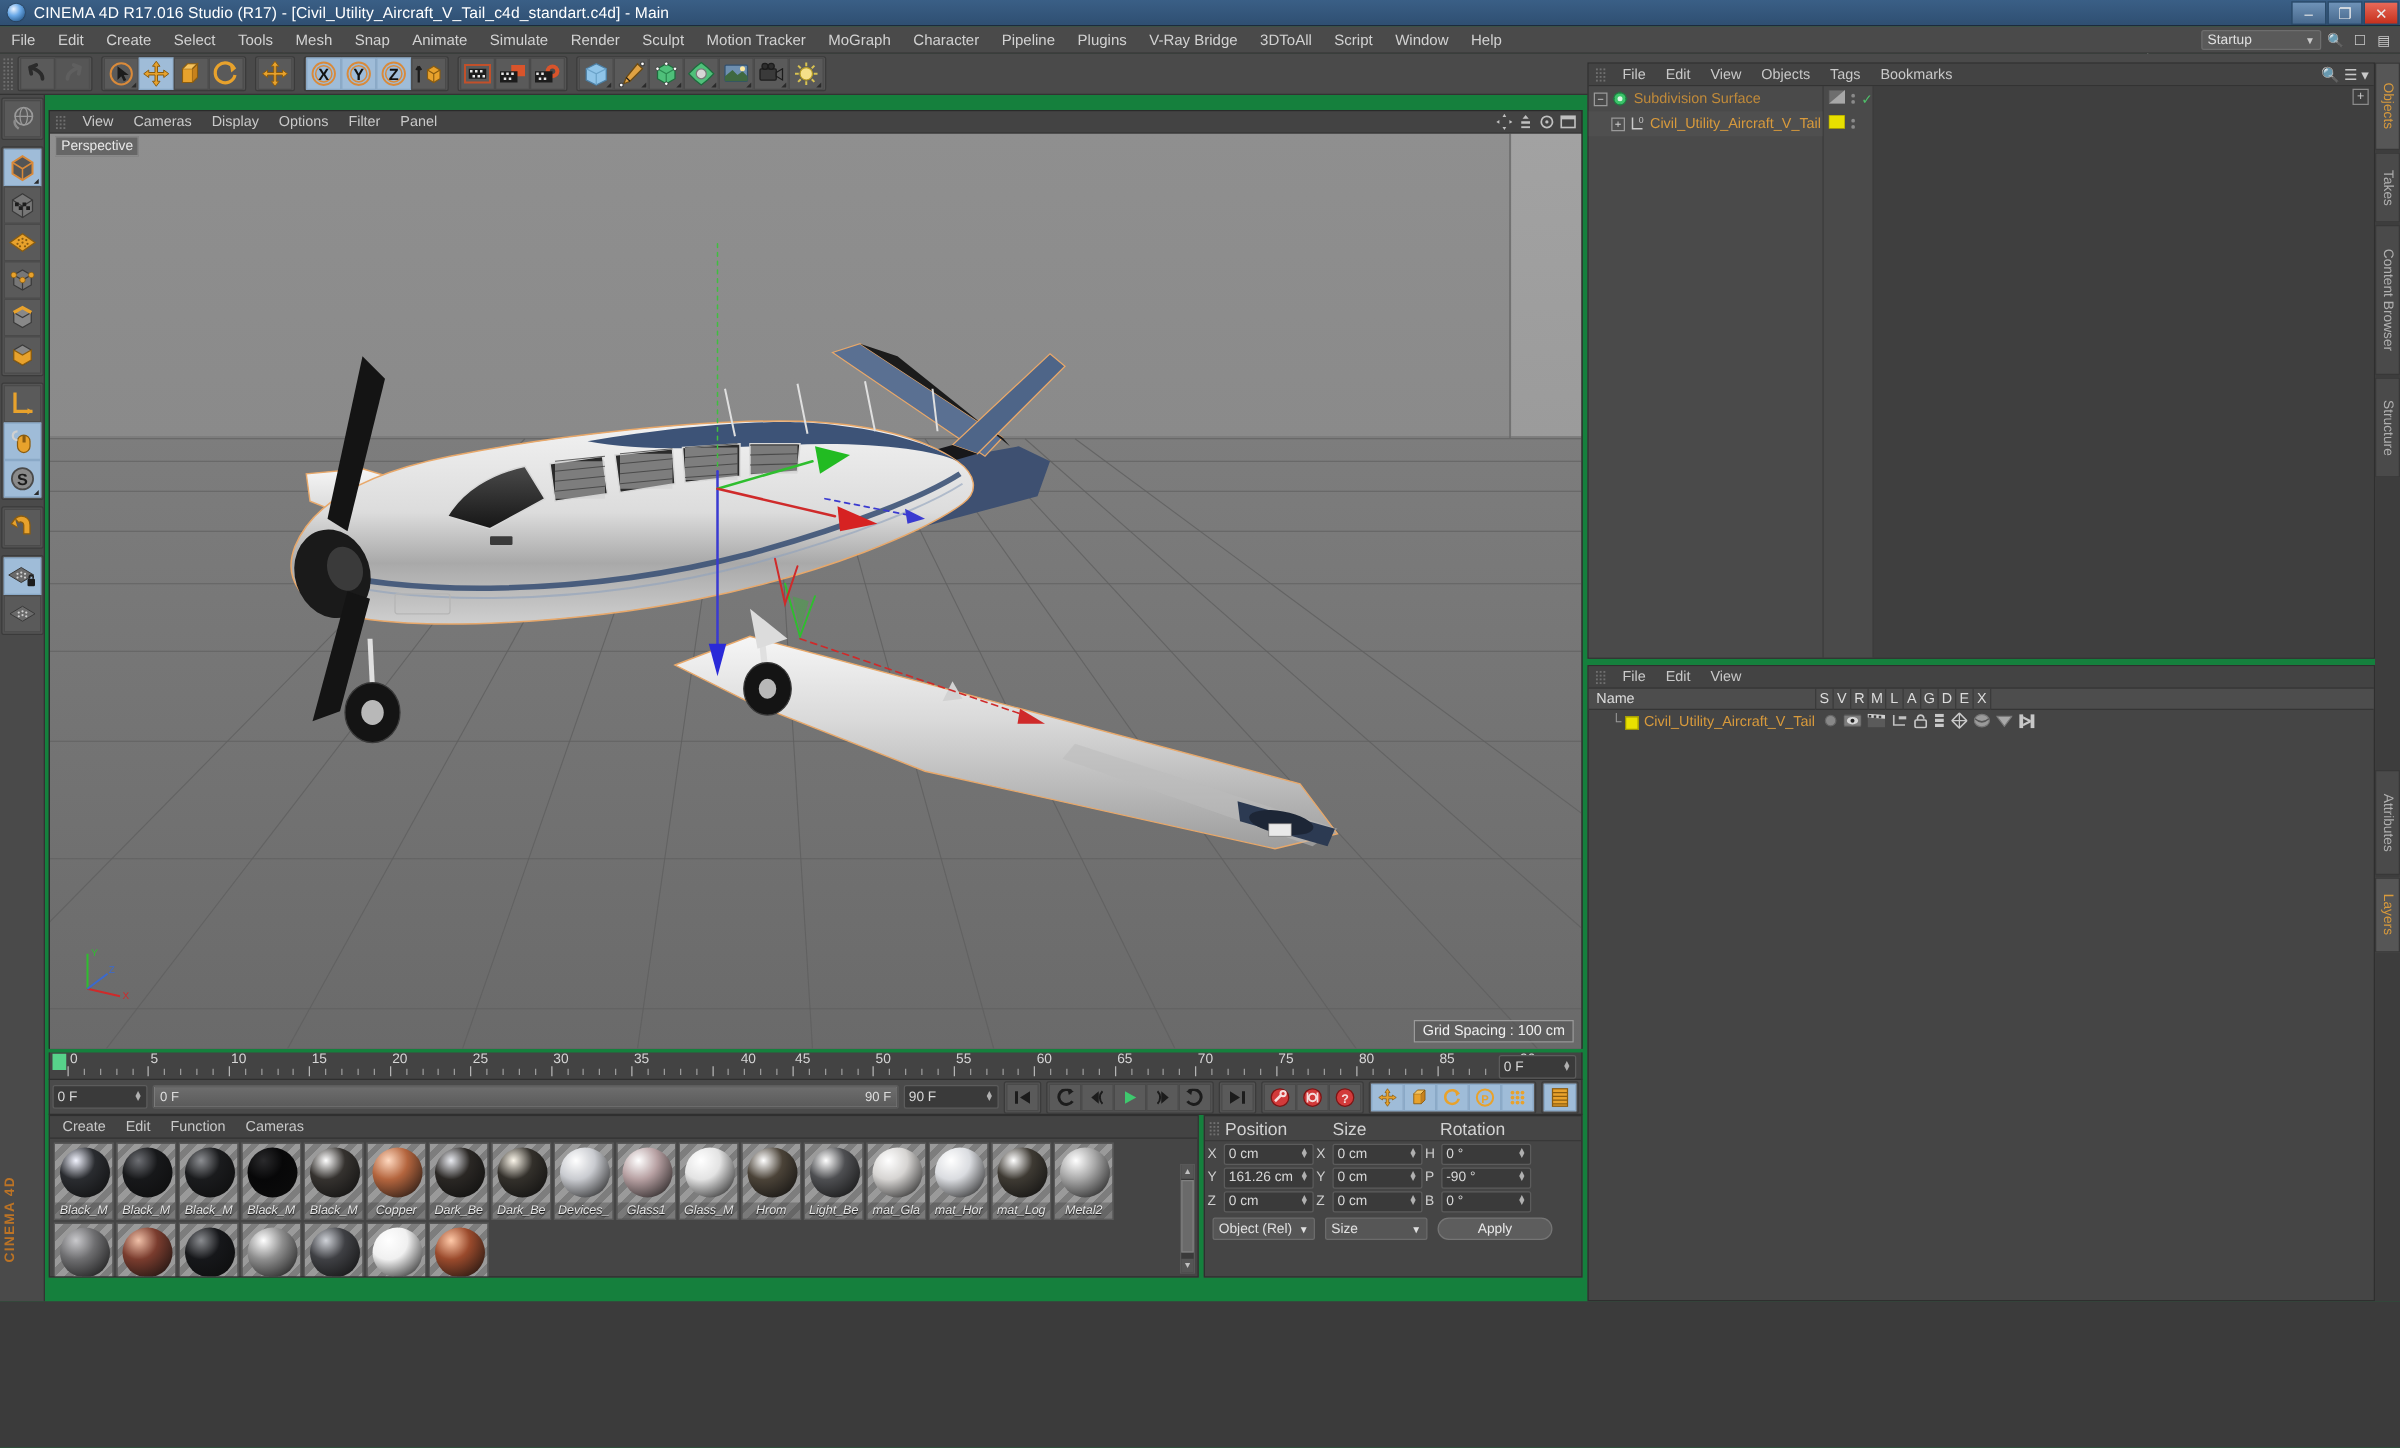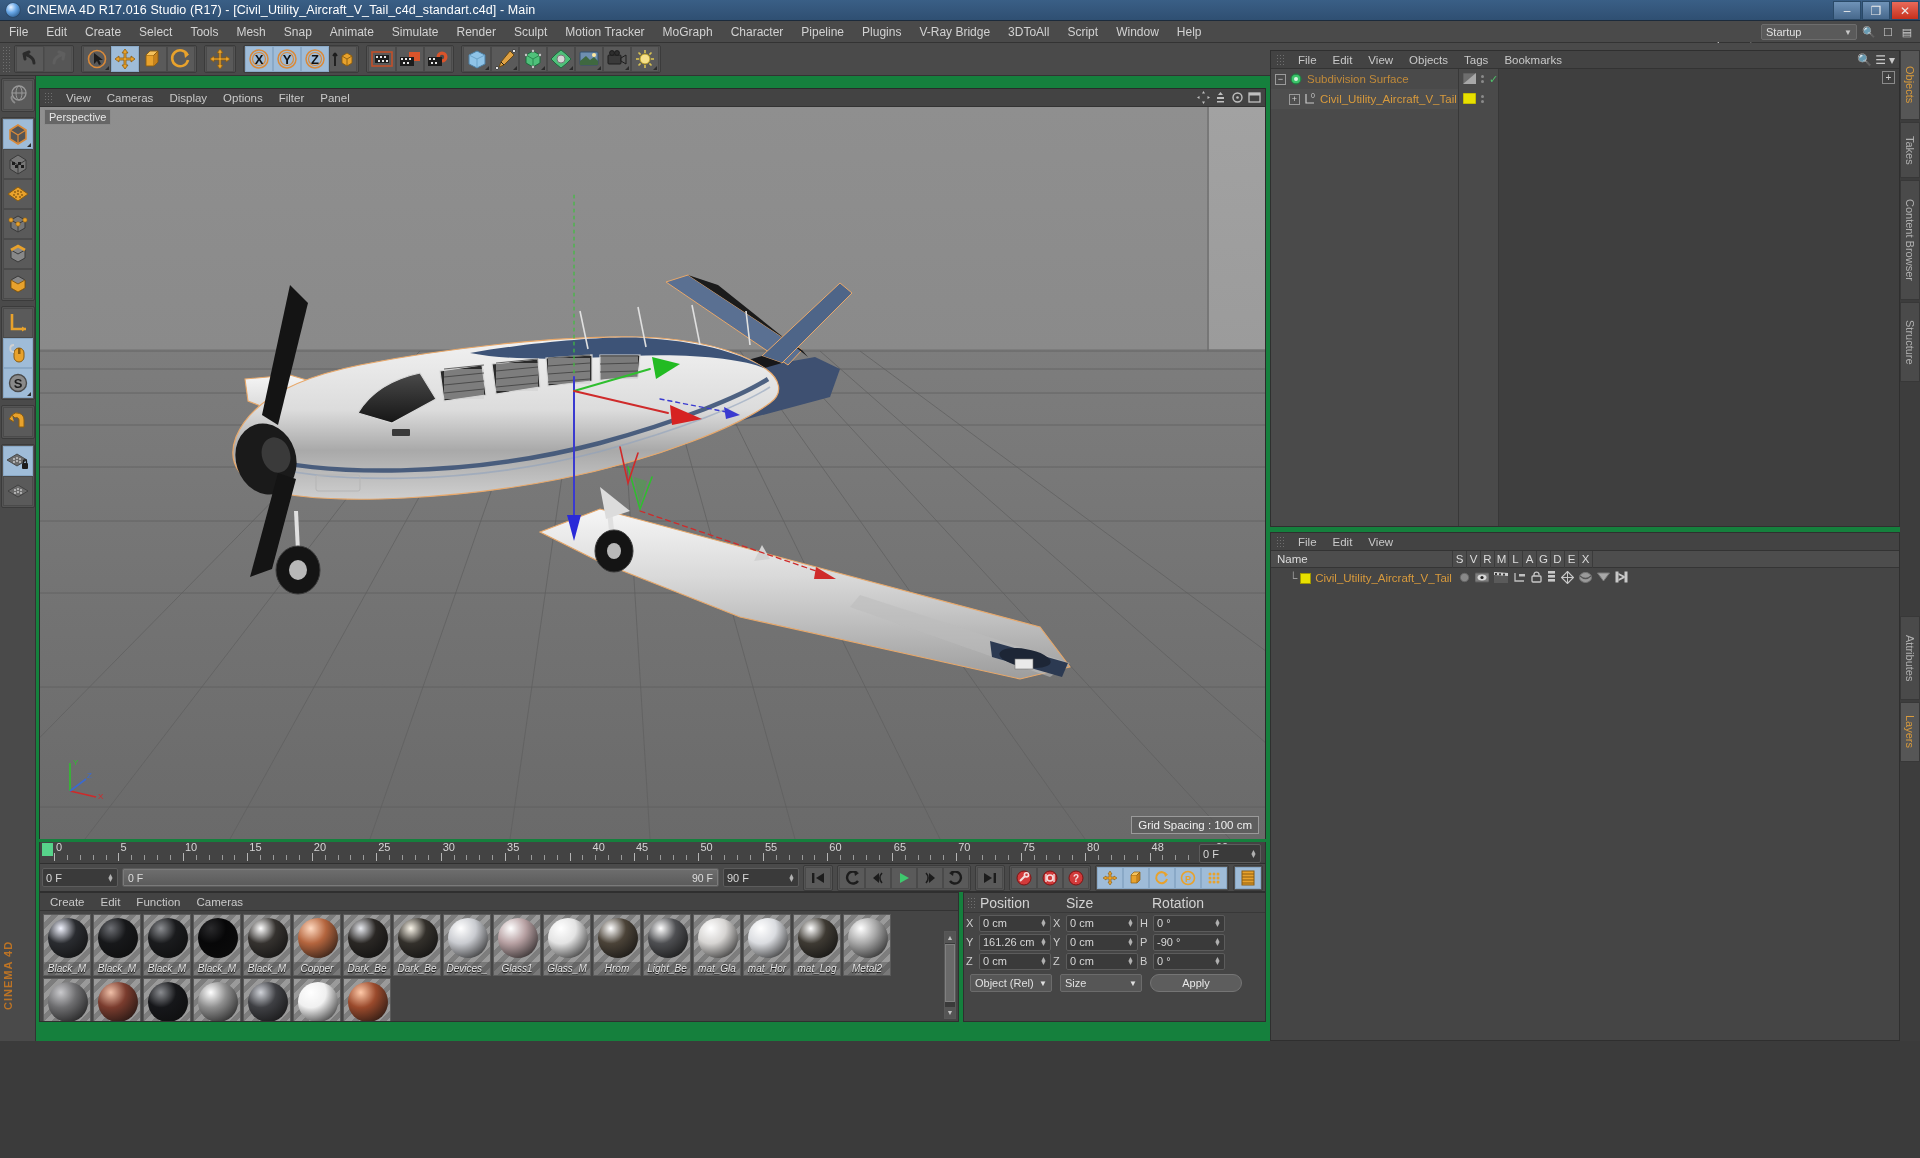--- a/index.html
+++ b/index.html
@@ -995,21 +995,21 @@
           <div class="tl-num" style="left: 465.111px;">35</div>
           <div class="tl-num" style="left: 529.556px; margin-left: 21px;">40</div>
           <div class="tl-num" style="left: 594px;">45</div>
           <div class="tl-num" style="left: 658.444px;">50</div>
           <div class="tl-num" style="left: 722.889px;">55</div>
           <div class="tl-num" style="left: 787.333px;">60</div>
           <div class="tl-num" style="left: 851.778px;">65</div>
           <div class="tl-num" style="left: 916.222px;">70</div>
           <div class="tl-num" style="left: 980.667px;">75</div>
           <div class="tl-num" style="left: 1045.11px;">80</div>
-          <div class="tl-num" style="left: 1109.56px;">48</div>
+          <div class="tl-num" style="left: 1109.56px;">85</div>
           <div class="tl-num" style="left: 1174px;">90</div>
         </div>
       <div class="numfield tl-cur" style="width:62px;">
         <span>0 F</span>
         <span class="spin">
             <i>▲</i>
             <i>▼</i>
           </span>
       </div>
     </div>

